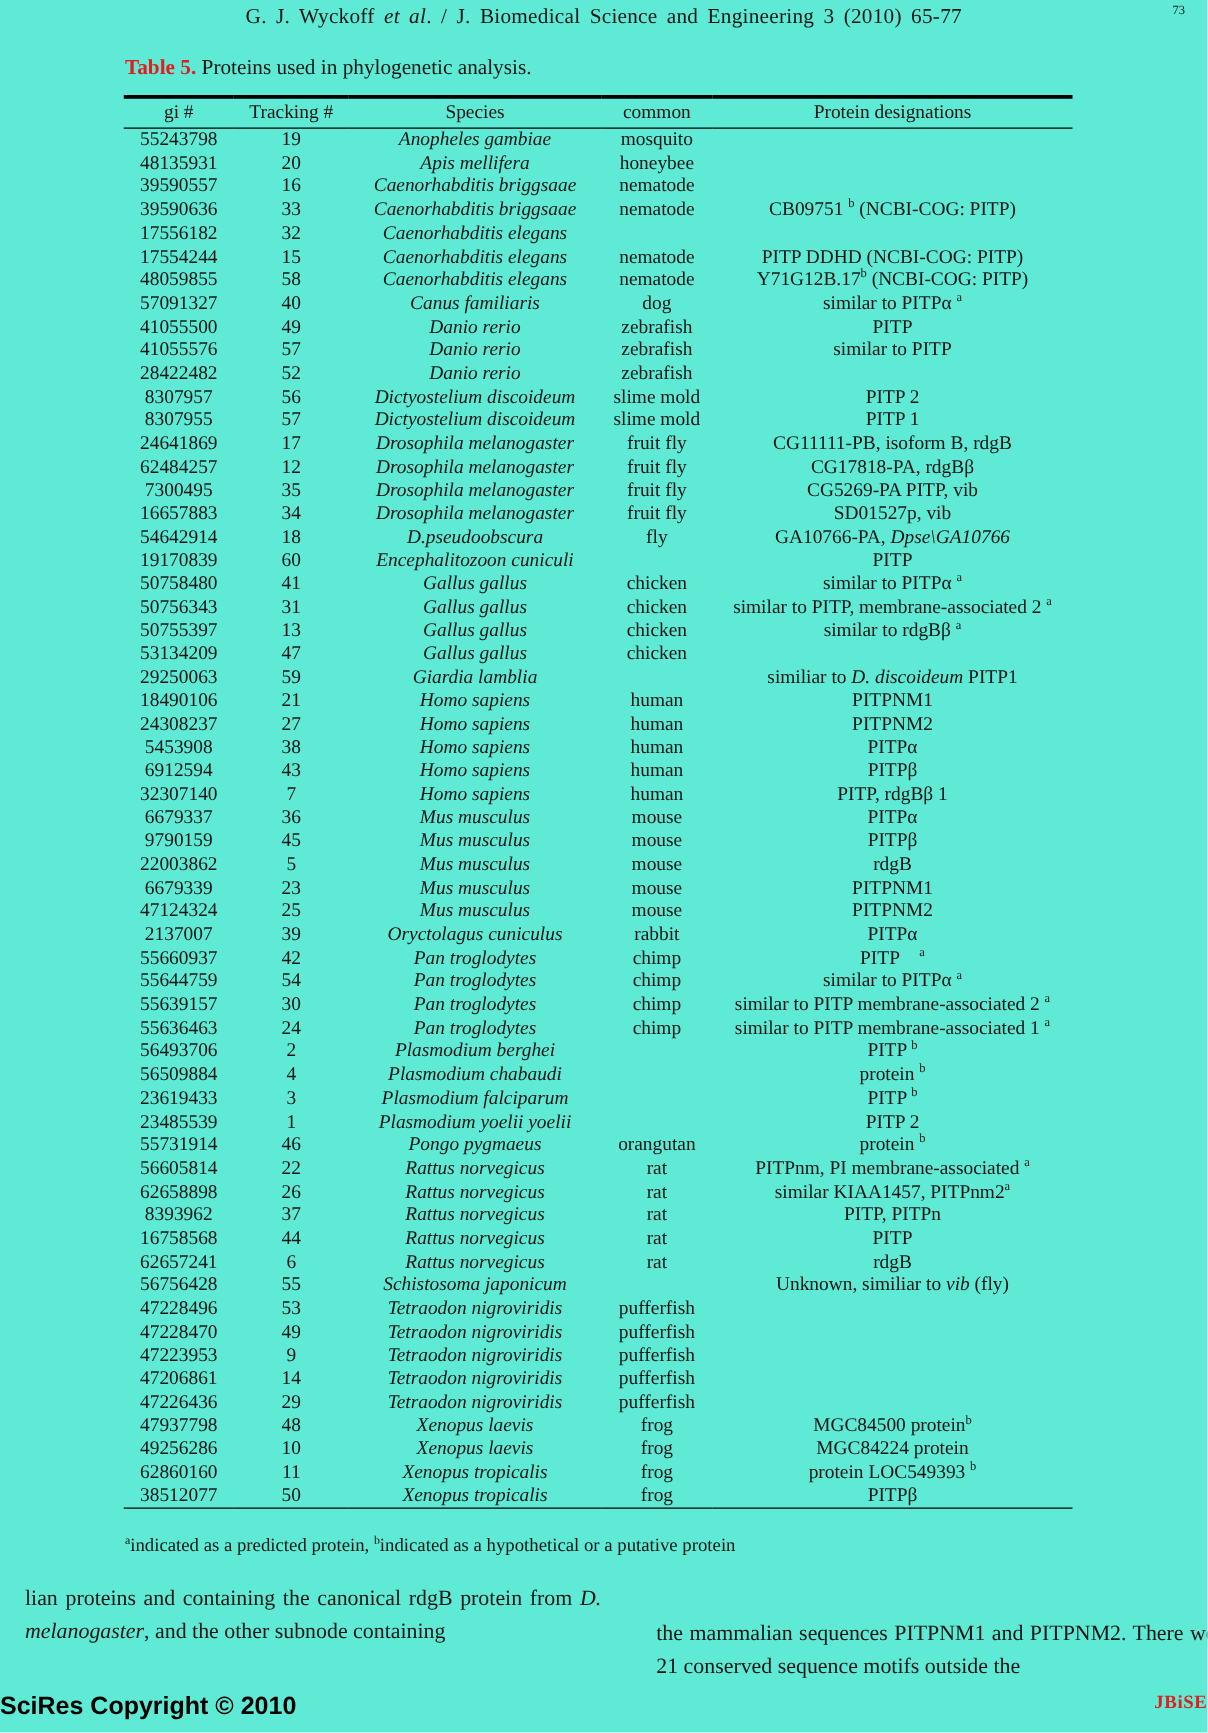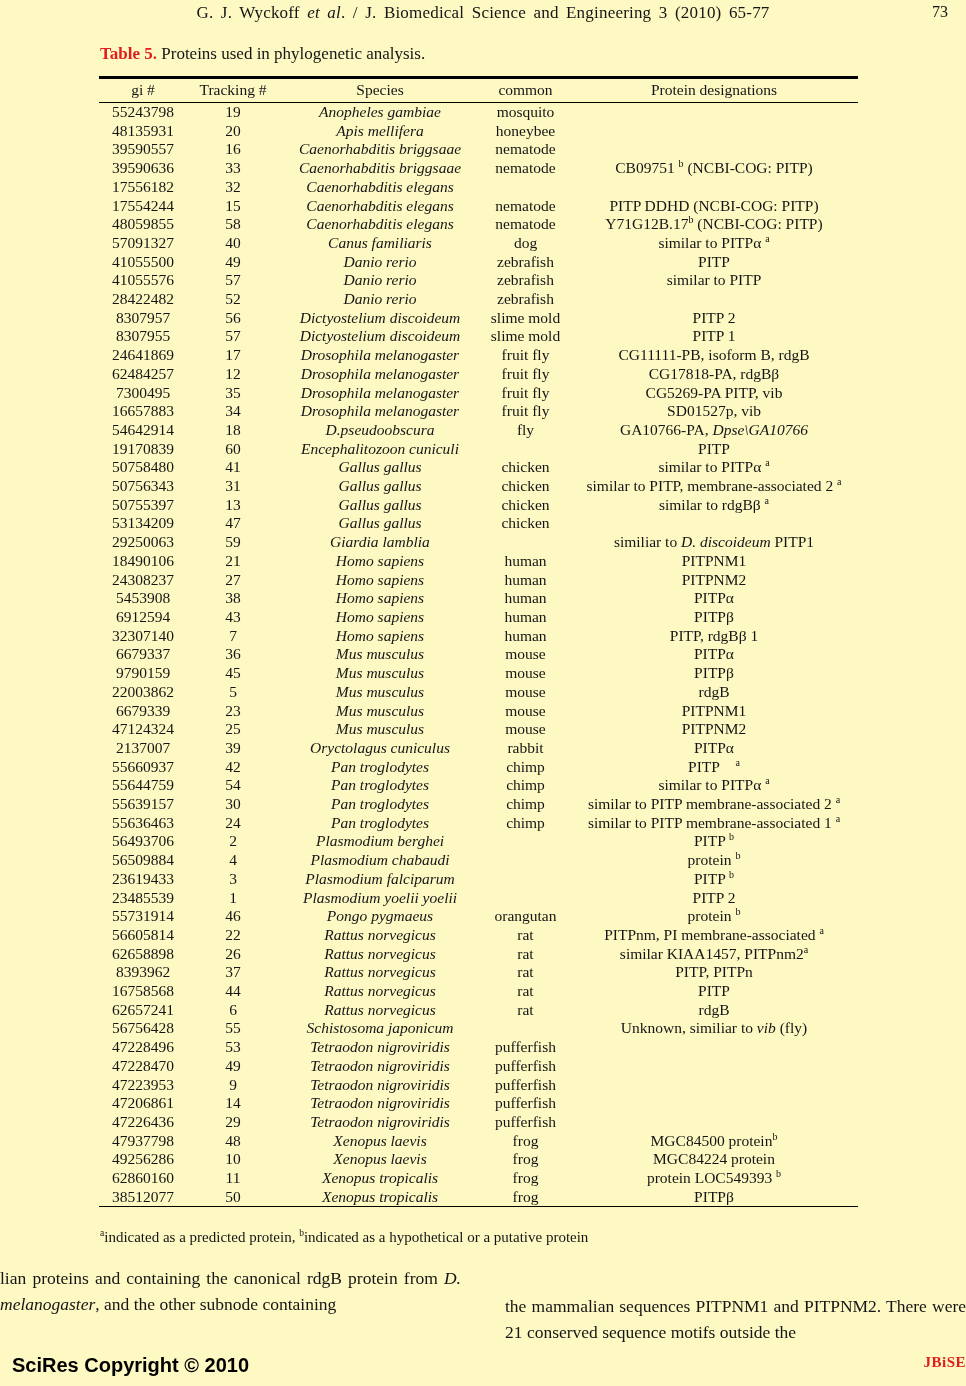--- a/index.html
+++ b/index.html
@@ -1,25 +1,25 @@
 <!DOCTYPE html>
 <html style="--accent-red: #e01e1e;"><head>
 <meta charset="utf-8">
 <style>
   html,body{margin:0;padding:0;background:#ffffff;}
   .page{
-    position:relative;width:966px;height:1386px;background:#fef9c3;
+    position:relative;width:966px;height:1386px;background:#5eead4;
     font-family:"Liberation Serif", serif;color:#151515;overflow:hidden;
   }
   .running-head{
     position:absolute;top:3px;left:0;width:966px;text-align:center;
     font-size:17px;word-spacing:3px;letter-spacing:.2px;
   }
   .running-head .it{font-style:italic;}
-  .page-number{position:absolute;top:3px;right:18px;font-size:16px;}
+  .page-number{position:absolute;top:3px;right:18px;font-size:10px;}
   .caption{position:absolute;top:44px;left:100px;font-size:17px;}
   .caption .label{color:var(--accent-red,#e01e1e);font-weight:bold;text-align:center;}
   table.proteins{
     position:absolute;top:76px;left:99px;width:759px;border-collapse:collapse;
     font-size:15.5px;table-layout:fixed;
   }
   table.proteins th{
     font-weight:normal;text-align:center;padding:2px 0 3px 0;font-size:15.5px;
     border-top:3px solid #000;border-bottom:1.5px solid #000;
   }
@@ -29,26 +29,27 @@
     white-space:nowrap;overflow:visible;
   }
   table.proteins td[data-name="cell-species"]{font-style:italic;}
   .seg-sup{vertical-align:super;font-size:10px;line-height:0;}
   .seg-i{font-style:italic;}
   .footnote{position:absolute;top:1229px;left:100px;font-size:15px;}
   .footnote .seg-sup{font-size:9.5px;}
   .bodycol{
     position:absolute;top:1266px;width:461px;font-size:17.5px;line-height:25.5px;
     text-align:justify;
+    padding-left:20px;
   }
   .bodycol.left{left:0;}
   .bodycol.right{left:505px;margin-top:28px;}
   .footer-left{
     position:absolute;top:1354px;left:0;
-    font-family:"Liberation Sans", sans-serif;font-weight:bold;font-size:20px;color:#000;margin-left:12px;
+    font-family:"Liberation Sans", sans-serif;font-weight:bold;font-size:20px;color:#000;
   }
   .footer-right{
     position:absolute;top:1354px;right:0;
     font-family:"Liberation Serif", serif;font-weight:bold;font-size:15px;
     color:var(--accent-red,#e01e1e);letter-spacing:.5px;
   }
 </style>
 </head>
 <body>
 

